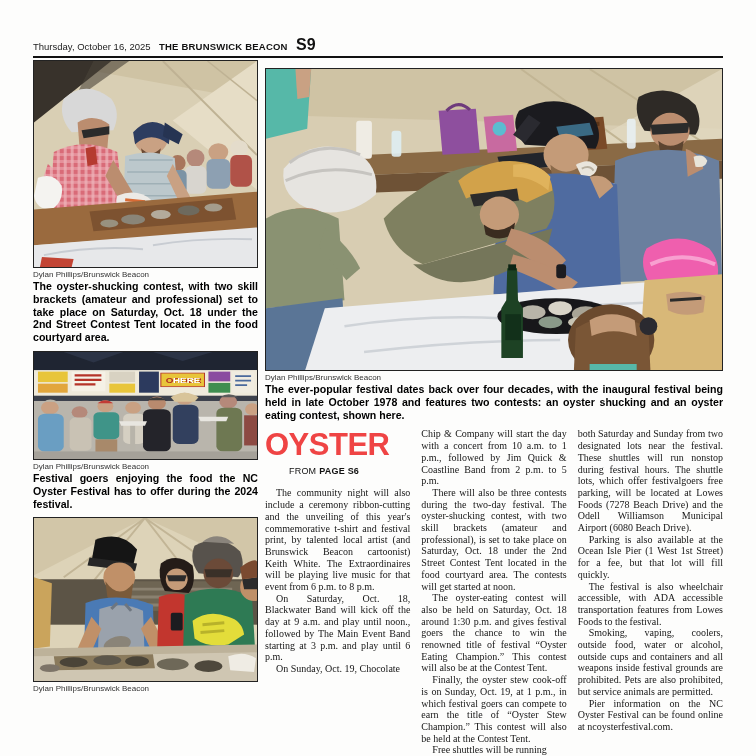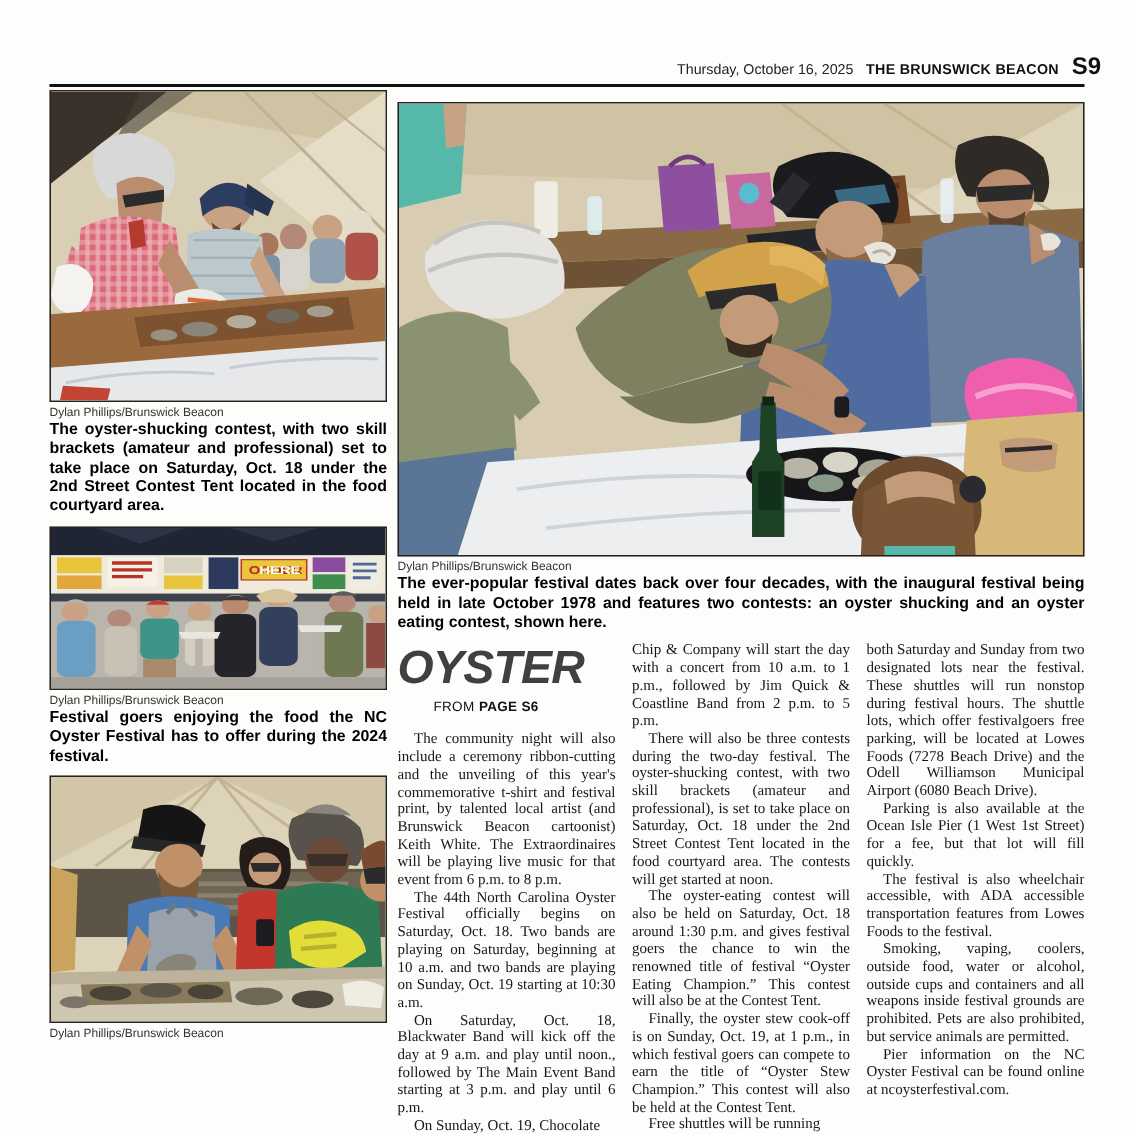--- a/index.html
+++ b/index.html
@@ -3,21 +3,21 @@
 <meta charset="utf-8">
 <style>
   * { margin:0; padding:0; box-sizing:border-box; }
   html,body { background:#888; }
   .page {
     position:relative; width:756px; height:756px; background:#fdfdfc;
     font-family:"Liberation Sans", sans-serif; color:#111; overflow:hidden;
     margin:0 auto;
   }
   
-  .masthead { position:absolute; top:36px; left:33px; right:22px; text-align:right; white-space:nowrap; }
+  .masthead { position:absolute; top:36px; left:33px; right:44px; white-space:nowrap; }
   .masthead .date { font-size:9.5px; color:#222; }
   .masthead .paper { font-size:9.5px; font-weight:bold; margin-left:4px; letter-spacing:0.2px; }
   .masthead .pageno { font-size:16px; font-weight:bold; margin-left:4px; }
   .rule { position:absolute; top:56px; left:33px; width:690px; height:2px; background:#111; }
 
   .content { position:absolute; top:60px; left:33px; width:690px; display:flex; gap:7px; }
   .leftcol { width:225px; flex:none; }
   .rightcol { width:458px; flex:none; }
 
   figure { margin:0 0 7px 0; }
@@ -26,21 +26,21 @@
   .credit { font-size:8px; color:#333; text-align:left; padding:2px 0 1px 0; line-height:9px; }
   figcaption { font-size:10.6px; font-weight:bold; line-height:12.8px; text-align:justify; color:#000; }
 
   .main-fig { margin-top:8px; }
 
   
   .article { margin-top:5px; display:flex; gap:11px; height:338px; overflow:hidden; }
   .article .col { width:147px; flex:1 1 0; }
   h1.headline {
     font-size:31px; font-weight:800; letter-spacing:-0.5px; line-height:32px;
-    font-family:"Liberation Sans", sans-serif; color:#404040; margin:1px 0 5px 0;font-style:italic;
+    font-family:"Liberation Sans", sans-serif; color:#ef4444; margin:1px 0 5px 0;
   }
   .fromline { font-size:9px; margin-bottom:11px; letter-spacing:0.2px;padding-left:24px; }
   .fromline .pg { font-weight:bold; margin-left:3px; }
   .body-text p {
     font-family:Liberation Serif, serif; font-size:10px; line-height:11.7px;
     text-align:justify; text-indent:11px; color:#161616;
   }
   .body-text p.cont { text-indent:0; }
 </style>
 </head>
@@ -346,21 +346,20 @@
       </figure>
 
       <div class="article">
         <div class="col">
           <h1 class="headline">OYSTER</h1>
           <div class="fromline">
             <span>FROM</span><span class="pg">PAGE S6</span>
           </div>
           <div class="body-text">
             <p>The community night will also include a ceremony ribbon-cutting and the unveiling of this year's commemorative t-shirt and festival print, by talented local artist (and Brunswick Beacon cartoonist) Keith White. The Extraordinaires will be playing live music for that event from 6 p.m. to 8 p.m.</p>
-            <p>The 44th North Carolina Oyster Festival officially begins on Saturday, Oct. 18. Two bands are playing on Saturday, beginning at 10 a.m. and two bands are playing on Sunday, Oct. 19 starting at 10:30 a.m.</p>
             <p>On Saturday, Oct. 18, Blackwater Band will kick off the day at 9 a.m. and play until noon., followed by The Main Event Band starting at 3 p.m. and play until 6 p.m.</p>
             <p>On Sunday, Oct. 19, Chocolate</p>
           </div>
         </div>
         <div class="col">
           <div class="body-text">
             <p class="cont">Chip &amp; Company will start the day with a concert from 10 a.m. to 1 p.m., followed by Jim Quick &amp; Coastline Band from 2 p.m. to 5 p.m.</p>
             <p>There will also be three contests during the two-day festival. The oyster-shucking contest, with two skill brackets (amateur and professional), is set to take place on Saturday, Oct. 18 under the 2nd Street Contest Tent located in the food courtyard area. The contests will get started at noon.</p>
             <p>The oyster-eating contest will also be held on Saturday, Oct. 18 around 1:30 p.m. and gives festival goers the chance to win the renowned title of festival “Oyster Eating Champion.” This contest will also be at the Contest Tent.</p>
             <p>Finally, the oyster stew cook-off is on Sunday, Oct. 19, at 1 p.m., in which festival goers can compete to earn the title of “Oyster Stew Champion.” This contest will also be held at the Contest Tent.</p>

